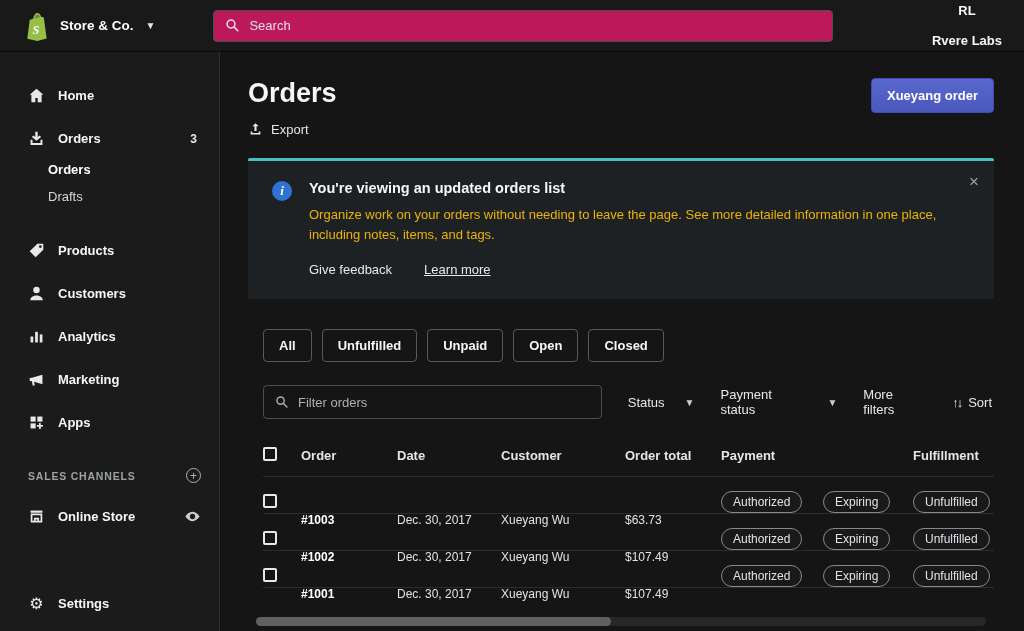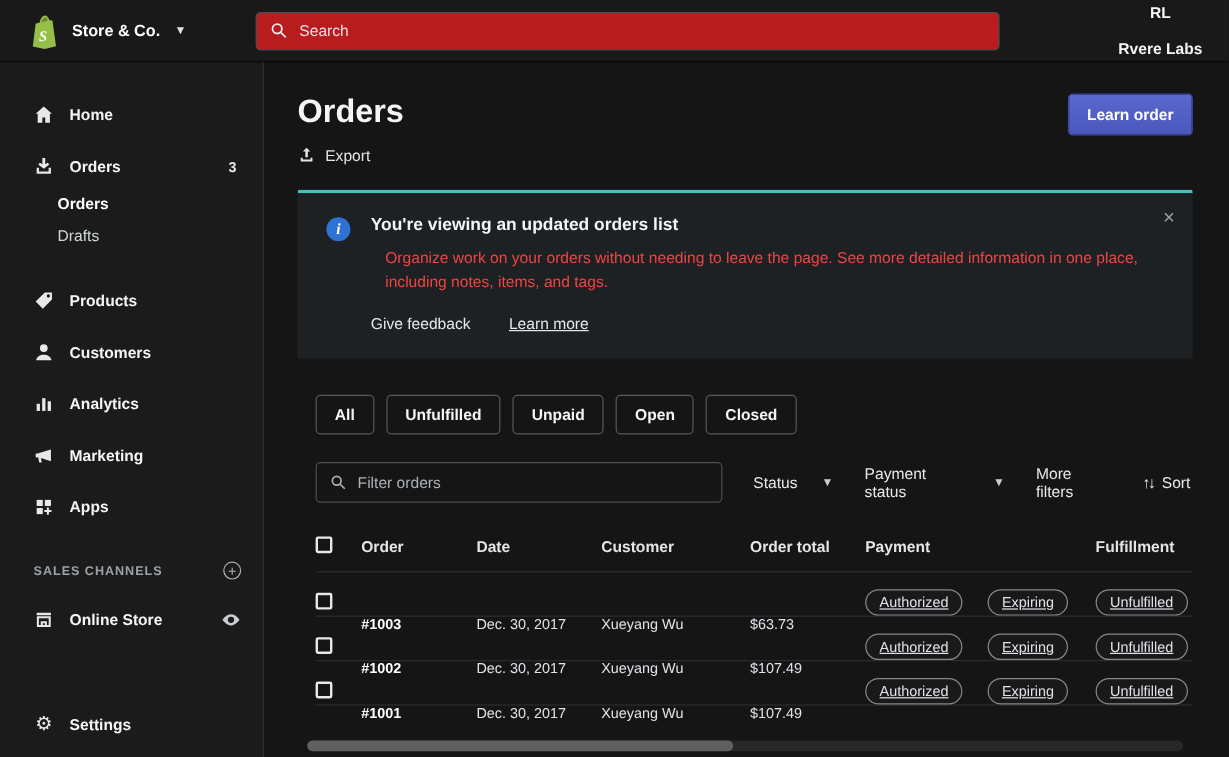--- a/index.html
+++ b/index.html
@@ -17,21 +17,21 @@
     height:52px; background:#191919; border-bottom:1px solid #060606;
     display:flex; align-items:center; padding:0 22px 0 24px;
   }
   .brand { display:flex; align-items:center; gap:10px; cursor:pointer; }
   .logo { width:26px; height:28px; }
   .store-name { font-weight:bold; font-size:13.5px; color:#fff; }
   .caret { font-size:10px; color:#dfe3e8; margin-left:2px; }
   .search-wrap { margin-left:58px; width:620px; }
   .search-box {
     display:flex; align-items:center; gap:9px; height:32px;
-    background:#b91c1c; border:1px solid #4a4e52; border-radius:4px; padding:0 11px;
+    background:#be185d; border:1px solid #4a4e52; border-radius:4px; padding:0 11px;
   }
   .search-box .sicon { width:15px; height:15px; color:#e6e8ea; flex:none; }
   .search-box input {
     flex:1; background:transparent; border:none; outline:none;
     color:#e6e8ea; font-size:13px; font-family:inherit;
   }
   .search-box input::placeholder { color:#dfe3e8; opacity:1; }
   .topbar-right {
     margin-left:auto; display:flex; align-items:center; gap:15px;
     font-weight:bold; font-size:13px; color:#f4f6f8; cursor:pointer;flex-direction:column;
@@ -96,21 +96,21 @@
     border-radius:2px; padding:19px 20px 22px 24px;
     display:flex; gap:17px; position:relative;
   }
   .info-circle {
     width:20px; height:20px; border-radius:50%; background:#2e72d2; flex:none;
     color:#fff; font-weight:bold; font-size:13px;
     font-family:"Liberation Serif", serif; font-style:italic;
     display:flex; align-items:center; justify-content:center; margin-top:1px;
   }
   .banner-title { font-size:14.5px; font-weight:bold; color:#f4f6f8; }
-  .banner-body { margin-top:9px; line-height:1.55; color:#ef4444; max-width:655px;margin-left:12px; }
+  .banner-body { margin-top:9px; line-height:1.55; color:#eab308; max-width:655px; }
   .banner-actions { display:flex; gap:32px; margin-top:17px; align-items:center; }
   .link-btn { color:#e6e8ea; cursor:pointer; background:none; border:none; font-family:inherit; font-size:13px; }
   .link-underline { text-decoration:underline; }
   .banner-close {
     position:absolute; top:12px; right:15px; color:#9ba1a6; font-size:17px;
     cursor:pointer; line-height:1; background:none; border:none;
   }
 
   
   .tabs { display:flex; gap:10px; margin:30px 0 0 15px; }
@@ -148,21 +148,21 @@
   .th { color:#e3e5e7; font-weight:bold; font-size:13px; }
   .td { color:#dfe3e8; font-size:12px;margin-top:36px; }
   .td.order-num { font-weight:bold; color:#fff; }
   .checkbox {
     display:inline-block; width:14px; height:14px;
     border:2px solid #e6e8ea; border-radius:2px; background:transparent; cursor:pointer;
   }
   .pill {
     display:inline-flex; align-items:center; height:22px; padding:0 11px;
     border:1px solid #84898e; border-radius:11px; font-size:12px; color:#dfe3e8;
-    background:rgba(255,255,255,0.02); white-space:nowrap;text-decoration:underline;
+    background:rgba(255,255,255,0.02); white-space:nowrap;
   }
 
   
   .hscroll {
     position:absolute; bottom:5px; left:36px; right:38px; height:9px;
     background:#272727; border-radius:5px;
   }
   .hscroll-thumb {
     position:absolute; left:0; top:0; height:9px; width:355px;
     background:#606060; border-radius:5px; cursor:grab;
@@ -309,21 +309,21 @@
         <span class="nicon gear-glyph">⚙</span>
         <span class="nav-label">Settings</span>
       </div>
     </div>
   </aside>
 
   <main class="main">
 
     <div class="page-head">
       <h1 class="page-title">Orders</h1>
-      <button class="create-btn">Learn order</button>
+      <button class="create-btn">Xueyang order</button>
     </div>
 
     <div class="export-row">
       <span class="eicon">
         <svg viewBox="0 0 20 20">
             <path d="M10 1.5 5.8 5.7h2.8v6.4h2.8V5.7h2.8z" fill="currentColor"></path>
             <path d="M3.5 12.5v4.3h13v-4.3h-2.2v2.1H5.7v-2.1z" fill="currentColor"></path>
           </svg>
       </span>
       <span>Export</span>

